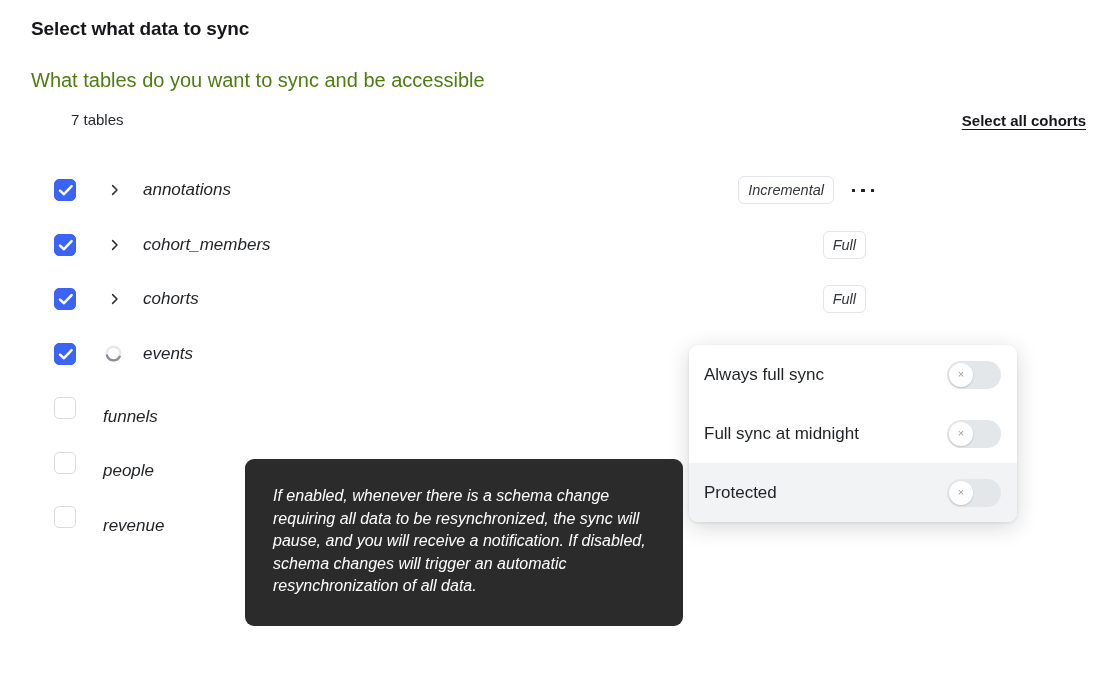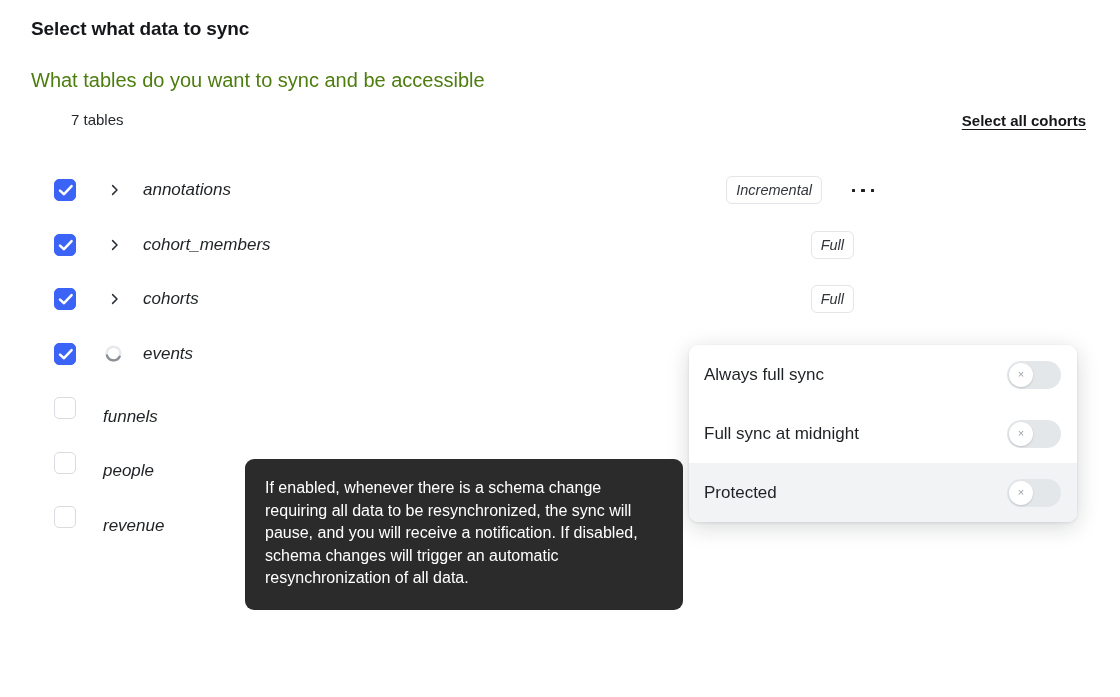--- a/index.html
+++ b/index.html
@@ -117,21 +117,21 @@
     position: absolute;
     font-size: 17px;
     color: #1f2225;
     white-space: nowrap;
   }
   .tname.indent { left: 143px; }
   .tname.flush  { left: 103px; margin-top: 17px; }
 
   .badge {
     position: absolute;
-    right: 12px;
+    right: 0;
     height: 28px;
     line-height: 26px;
     padding: 0 9px;
     border: 1px solid #e3e5e9;
     border-radius: 6px;
     background: #ffffff;
     font-size: 14.5px;
     color: #33373c;
     box-sizing: border-box;
     white-space: nowrap;
@@ -162,21 +162,21 @@
     height: 3.2px;
     background: #1f2225;
     border-radius: 0.5px;
   }
 
   
   .popover {
     position: absolute;
     left: 689px;
     top: 345px;
-    width: 388px;
+    width: 328px;
     border-radius: 9px;
     background: #ffffff;
     box-shadow: 0 5px 22px rgba(20, 24, 31, 0.17), 0 1px 3px rgba(20, 24, 31, 0.09);
     overflow: hidden;
     z-index: 20;
   }
   .menu-item {
     position: relative;
     height: 59px;
     display: flex;
@@ -230,21 +230,21 @@
     width: 438px;
     box-sizing: border-box;
     padding: 14px 18px 16px 16px;
     background: #2b2b2b;
     color: #ffffff;
     border-radius: 9px;
     font-size: 16px;
     line-height: 22.5px;
     z-index: 30;
   }
-  .tooltip p { margin: 4px; }
+  .tooltip p { margin: 12px; font-style: italic; }
   .tooltip p + p { margin-top: 22px; }
 </style>
 </head>
 <body>
 
 <div class="page">
 
   <div class="title">Select what data to sync</div>
   <div class="subtitle">What tables do you want to sync and be accessible</div>
   <div class="count">7 tables</div>

